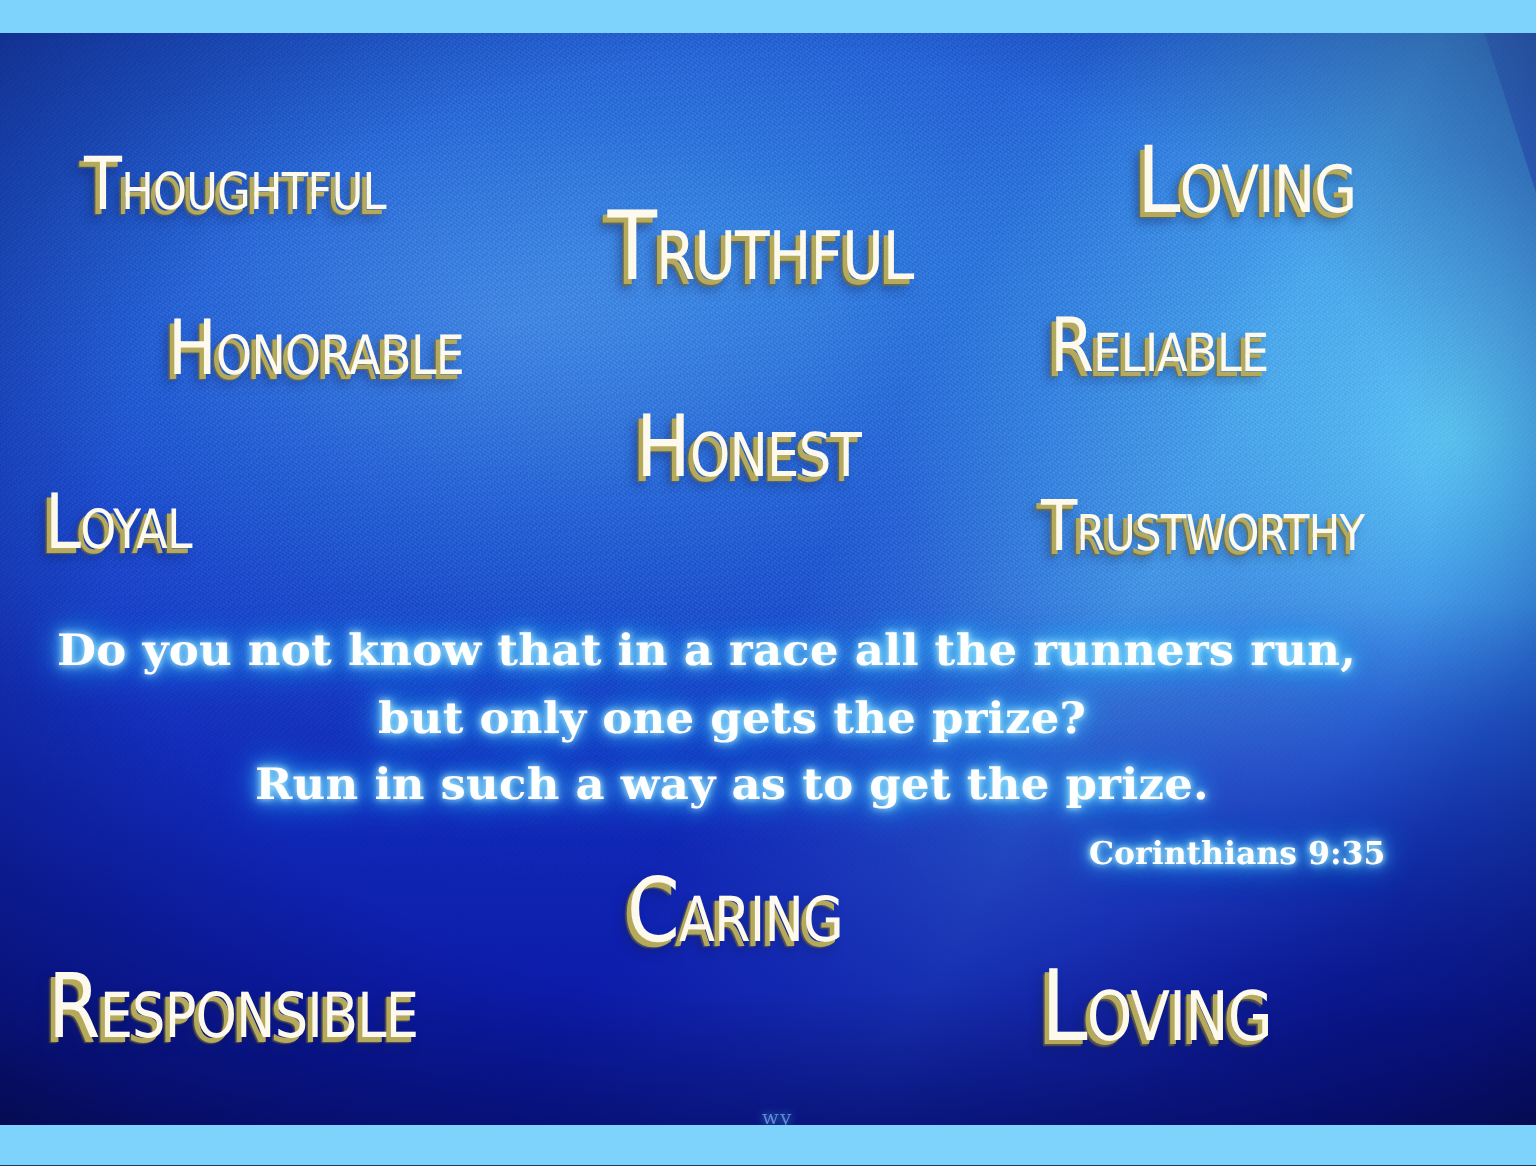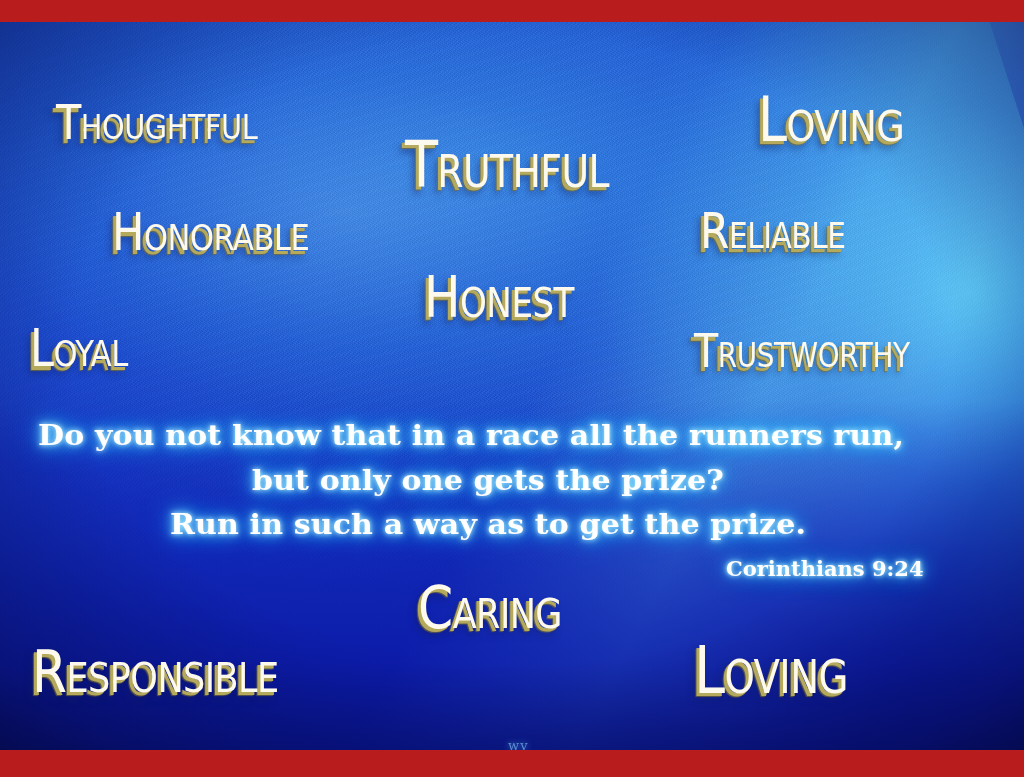--- a/index.html
+++ b/index.html
@@ -5,21 +5,21 @@
 <style>
   html, body {
     margin: 0;
     padding: 0;
     background: #000;
   }
   #slide {
     position: relative;
     width: 1024px;
     height: 777px;
-    background: #b91c1c;
+    background: #7dd3fc;
     overflow: hidden;
     font-family: "Liberation Sans", sans-serif;
   }
 
   
   #canvas {
     position: absolute;
     left: 0;
     top: 22px;
     width: 1024px;
@@ -151,18 +151,18 @@
     <div class="word" style="left: 424px; top: 246px; font-size: 54px;">Honest</div>
     <div class="word" style="left: 30px; top: 300px; font-size: 48px;">Loyal</div>
     <div class="word" style="left: 694px; top: 305px; font-size: 44px;">Trustworthy</div>
     <div class="word" style="left: 418px; top: 555px; font-size: 56px;">Caring</div>
     <div class="word" style="left: 32px; top: 619px; font-size: 56px;">Responsible</div>
     <div class="word" style="left: 694px; top: 614px; font-size: 62px;">Loving</div>
 
     <div class="verse-line" style="left: 38px; top: 395px; font-size: 30px;">Do you not know that in a race all the runners run,</div>
     <div class="verse-line" style="left: 252px; top: 440px; font-size: 30px;">but only one gets the prize?</div>
     <div class="verse-line" style="left: 170px; top: 484px; font-size: 30px;">Run in such a way as to get the prize.</div>
-    <div class="verse-ref" style="left: 726px; top: 534px; font-size: 21px;">Corinthians 9:24</div>
+    <div class="verse-ref" style="left: 726px; top: 534px; font-size: 21px;">Corinthians 9:35</div>
 
     <div class="artifact" style="left: 508px; top: 716px;">wy</div>
   </div>
 
 </div>
 
 </body></html>

